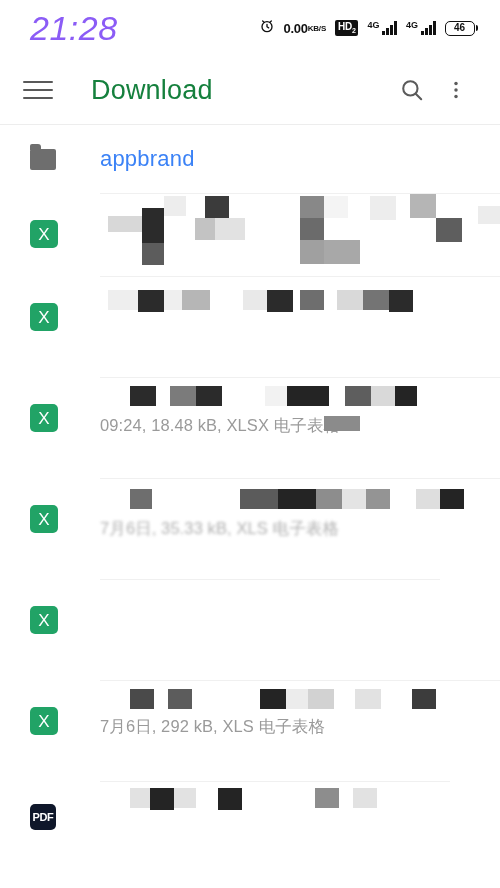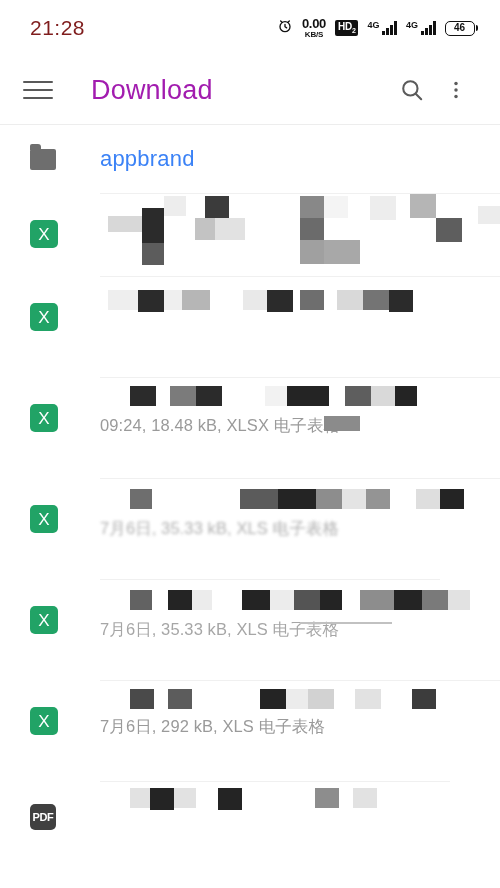--- a/index.html
+++ b/index.html
@@ -24,34 +24,34 @@
   
   .statusbar {
     height: 56px;
     display: flex;
     align-items: center;
     justify-content: space-between;
     padding: 0 22px 0 30px;
     box-sizing: border-box;
   }
   .status-clock {
-    font-size: 21px;
-    color: #7f1d1d;
+    font-size: 34px;
+    color: #8b5cf6;
     letter-spacing: 0.5px;
     font-family: "Liberation Sans", sans-serif;
+    font-style: italic;
   }
   .status-right {
     display: flex;
     align-items: center;
     gap: 9px;
   }
   .alarm-icon { display:block; }
   .netspeed {
     display: flex;
-    flex-direction: column;
     align-items: center;
     line-height: 1;
     color: #111;
   }
   .netspeed .val { font-size: 13px; font-weight: 700; letter-spacing: -0.3px;}
   .netspeed .unit { font-size: 8px; font-weight: 700; margin-top: 1px; letter-spacing: -0.2px;}
   .hd-badge {
     background: #111;
     color: #fff;
     font-size: 10px;
@@ -105,21 +105,21 @@
   .appbar {
     height: 68px;
     display: flex;
     align-items: center;
     padding: 0 22px 0 23px;
     box-sizing: border-box;
     background: #fff;
   }
   .appbar-title {
     font-size: 27px;
-    color: #a21caf;
+    color: #15803d;
     margin-left: 38px;
     letter-spacing: 0.2px;
     white-space: nowrap;
   }
   .appbar-spacer { flex: 1; }
   .icon-btn {
     width: 44px;
     height: 44px;
     display: flex;
     align-items: center;
@@ -205,21 +205,21 @@
     background: #21a366;
     border-radius: 5px;
     display: flex; align-items: center; justify-content: center;
     color: #fff;
     font-size: 17px;
     font-family: "Liberation Sans", sans-serif;
     line-height: 1;
   }
   .pdf-icon {
     width: 26px; height: 26px;
-    background: #404040;
+    background: #0f172a;
     border-radius: 5px;
     display: flex; align-items: center; justify-content: center;
     color: #fff;
     font-size: 11px;
     font-weight: 700;
     letter-spacing: -0.3px;
     line-height: 1;
   }
   .title-redact {
     position: relative;
@@ -441,36 +441,20 @@
       </div>
     </div>
     <div class="divider" style="margin-left:100px;margin-right:60px;"></div>
 
     <div class="row file-row">
       <div class="row-icon" style="padding-top:26px;">
         <div class="xls-icon">
             <span>X</span>
           </div>
       </div>
-      <div class="row-body">
-        <div class="title-redact" style="height:30px;margin-top:10px;">
-          <span class="blk" style="left:30px; top:0px; width:22px; height:20px; background:#626262;"></span>
-          <span class="blk" style="left:68px; top:0px; width:24px; height:20px; background:#242424;"></span>
-          <span class="blk" style="left:92px; top:0px; width:20px; height:20px; background:#ececec;"></span>
-          <span class="blk" style="left:142px;top:0px; width:28px; height:20px; background:#242424;"></span>
-          <span class="blk" style="left:170px;top:0px; width:24px; height:20px; background:#ececec;"></span>
-          <span class="blk" style="left:194px;top:0px; width:26px; height:20px; background:#545454;"></span>
-          <span class="blk" style="left:220px;top:0px; width:22px; height:20px; background:#242424;"></span>
-          <span class="blk" style="left:260px;top:0px; width:34px; height:20px; background:#8d8d8d;"></span>
-          <span class="blk" style="left:294px;top:0px; width:28px; height:20px; background:#242424;"></span>
-          <span class="blk" style="left:322px;top:0px; width:26px; height:20px; background:#7a7a7a;"></span>
-          <span class="blk" style="left:348px;top:0px; width:22px; height:20px; background:#e2e2e2;"></span>
-        </div>
-        <div class="subtitle sub-blur sub-strike" style="position:relative;">7月6日, 35.33 kB, XLS 电子表格</div>
-      </div>
     </div>
     <div class="divider"></div>
 
     <div class="row file-row">
       <div class="row-icon" style="padding-top:26px;">
         <div class="xls-icon">
             <span>X</span>
           </div>
       </div>
       <div class="row-body">

